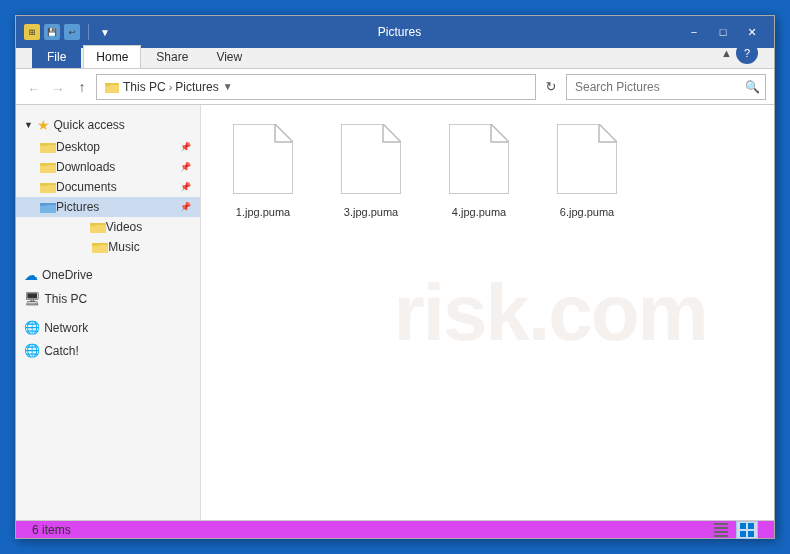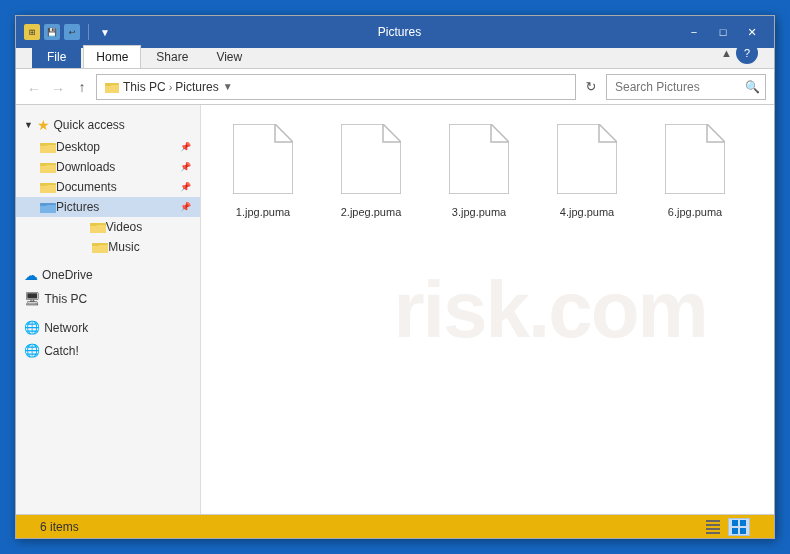--- a/index.html
+++ b/index.html
@@ -174,21 +174,21 @@
       background: none;
       border: none;
       cursor: pointer;
       font-size: 13px;
       color: #555;
       display: flex;
       align-items: center;
       justify-content: center;
     }
     .search-box {
-      width: 160px;
+      width: 200px;
       height: 26px;
       border: 1px solid #bbb;
       padding: 0 24px 0 8px;
       font-size: 12px;
       color: #999;
       background: white;
       position: relative;
     }
     .search-wrapper {
       position: relative;
@@ -298,26 +298,26 @@
     }
     .file-name {
       font-size: 11px;
       color: #333;
       text-align: center;
       word-break: break-all;
       margin-top: 12px;
     }
     
     .status-bar {
-      height: 24px;
-      background: #eab308;
+      height: 18px;
+      background: #d946ef;
       border-top: 1px solid #ccc;
       display: flex;
       align-items: center;
-      padding: 0 24px;
+      padding: 0 16px;
       font-size: 12px;
       color: #333;
       flex-shrink: 0;
     }
     .status-bar-right {
       margin-left: auto;
       display: flex;
       gap: 4px;
     }
     .view-btn {
@@ -494,29 +494,20 @@
         <div class="file-item">
           <div class="file-icon">
             <svg viewBox="0 0 60 70" xmlns="http://www.w3.org/2000/svg">
               <polygon points="0,0 42,0 60,18 60,70 0,70" fill="white" stroke="#bbb" stroke-width="1.5"></polygon>
               <polyline points="42,0 42,18 60,18" fill="none" stroke="#bbb" stroke-width="1.5"></polyline>
             </svg>
           </div>
           <div class="file-name">1.jpg.puma</div>
         </div>
 
-        <div class="file-item">
-          <div class="file-icon">
-            <svg viewBox="0 0 60 70" xmlns="http://www.w3.org/2000/svg">
-              <polygon points="0,0 42,0 60,18 60,70 0,70" fill="white" stroke="#bbb" stroke-width="1.5"></polygon>
-              <polyline points="42,0 42,18 60,18" fill="none" stroke="#bbb" stroke-width="1.5"></polyline>
-            </svg>
-          </div>
-          <div class="file-name">2.jpeg.puma</div>
-        </div>
 
         <div class="file-item">
           <div class="file-icon">
             <svg viewBox="0 0 60 70" xmlns="http://www.w3.org/2000/svg">
               <polygon points="0,0 42,0 60,18 60,70 0,70" fill="white" stroke="#bbb" stroke-width="1.5"></polygon>
               <polyline points="42,0 42,18 60,18" fill="none" stroke="#bbb" stroke-width="1.5"></polyline>
             </svg>
           </div>
           <div class="file-name">3.jpg.puma</div>
         </div>

